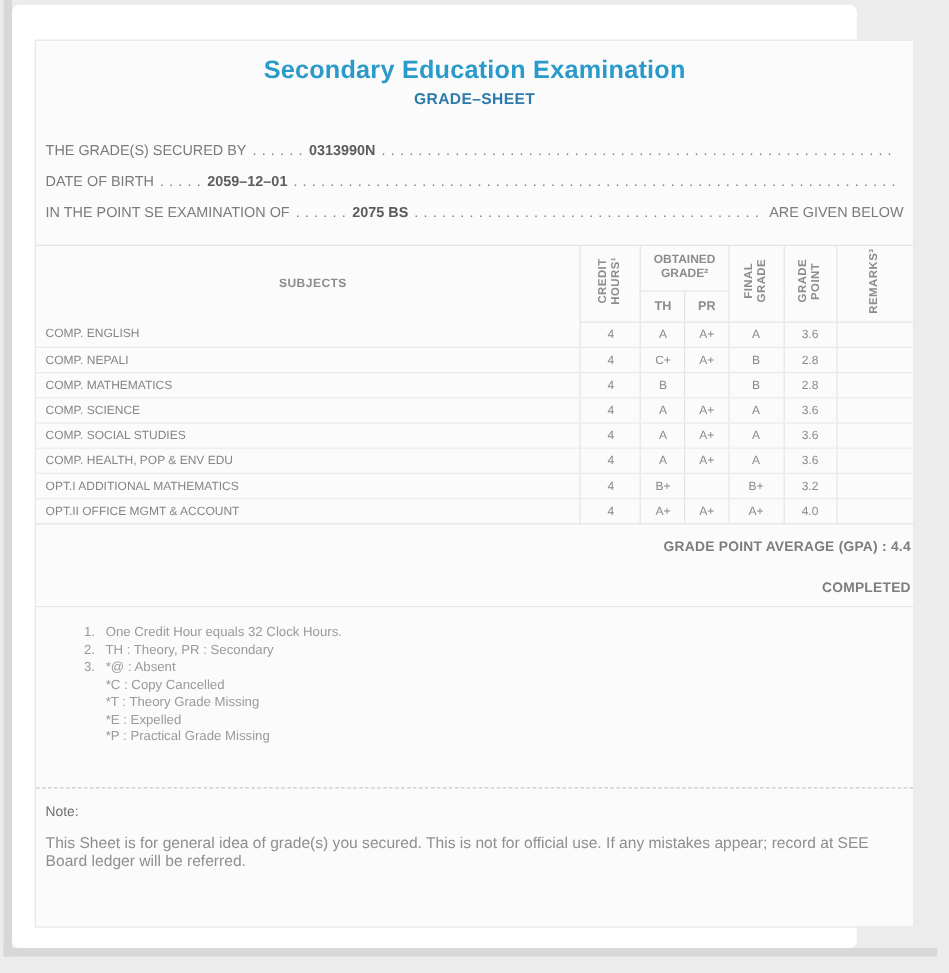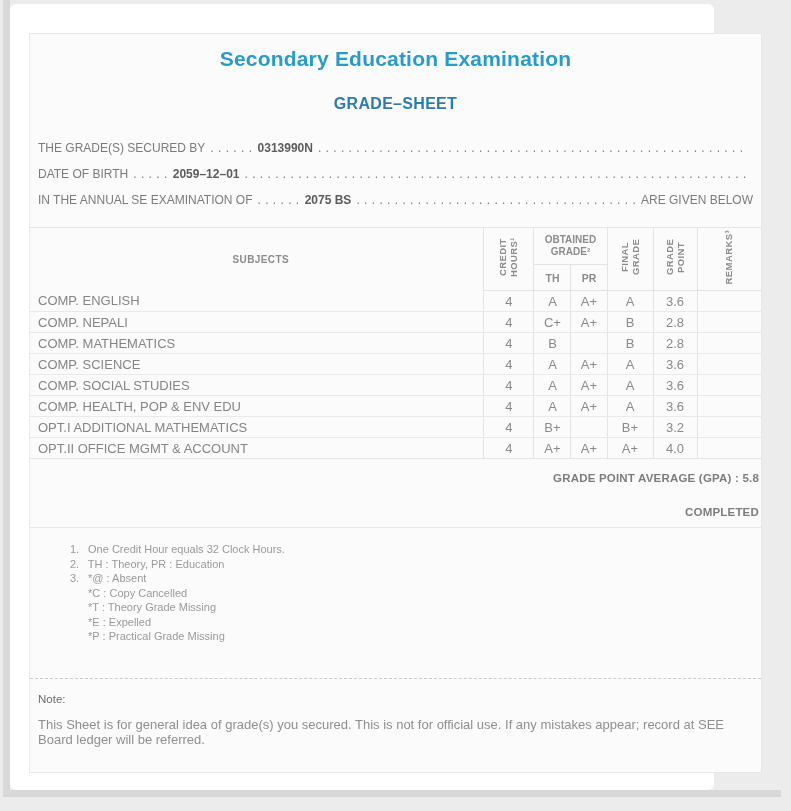--- a/index.html
+++ b/index.html
@@ -34,22 +34,22 @@
     width:733px;height:740px;
     background:var(--panel-bg);
     border:1px solid var(--panel-border);
   }
   .title{
     margin-top:13px;text-align:center;
     font-size:21px;font-weight:bold;color:var(--title);
     letter-spacing:0.2px;
   }
   .subtitle{
-    margin-top:24px;text-align:center;
-    font-size:16px;font-weight:bold;color:var(--subtitle);
+    margin-top:4px;text-align:center;
+    font-size:13px;font-weight:bold;color:var(--subtitle);
     letter-spacing:0.3px;
   }
   .info-lines{margin:28px 8px 0 8px;}
   .info-line{
     display:flex;align-items:baseline;white-space:nowrap;
     font-size:12px;color:var(--text);
   }
   .info-line + .info-line{margin-top:12px;justify-content:space-between;}
   .info-line .dots{letter-spacing:0.5px;margin:0 5px;}
   .info-line .val{font-weight:bold;color:var(--text-bold);margin-right:5px;}
@@ -68,21 +68,21 @@
   .grades th.c-obt{font-size:10px;line-height:12px;border-left:1px solid var(--border);border-bottom:1px solid var(--border);padding:2px 6px;}
   .grades th.c-vert{border-left:1px solid var(--border);border-bottom:1px solid var(--border);}
   .grades .vert{
     display:inline-block;writing-mode:vertical-rl;transform:rotate(180deg);
     max-height:58px;font-size:9.5px;line-height:10.5px;letter-spacing:0.4px;
     text-align:center;white-space:normal;
   }
   .grades th.c-sub{font-size:10.5px;border-left:1px solid var(--border);border-bottom:1px solid var(--border);text-align:center;vertical-align:middle;}
   .grades tbody tr{height:21px;}
   .grades td{
-    font-size:13px;color:#8a8a8a;vertical-align:middle;
+    font-size:10px;color:#8a8a8a;vertical-align:middle;
     border-bottom:1px solid #eaeaea;
   }
   .grades tbody tr:last-child td{border-bottom:1px solid var(--border);}
   .grades td.subj{text-align:left;padding-left:8px;color:#858585;}
   .grades td.bl{border-left:1px solid var(--border);text-align:center;}
   .gpa-line{
     margin-top:13px;text-align:right;padding-right:2px;
     font-size:11.5px;font-weight:bold;color:#7d7d7d;letter-spacing:0.2px;
   }
   .status-line{
@@ -119,21 +119,21 @@
     <span class="suffix"></span>
   </div>
         <div class="info-line">
     <span class="lbl">DATE OF BIRTH</span>
     <span class="dots">. . . . .</span>
     <span class="val">2059–12–01</span>
     <span class="fill">. . . . . . . . . . . . . . . . . . . . . . . . . . . . . . . . . . . . . . . . . . . . . . . . . . . . . . . . . . . . . . . . . . . . . . . . . . . . . . . . . . . . . . . . . . . . . . . . . . . . . . . . . . . . . . . . . . . . . . . . . . . . . . . . . . . .</span>
     <span class="suffix"></span>
   </div>
         <div class="info-line">
-    <span class="lbl">IN THE ANNUAL SE EXAMINATION OF</span>
+    <span class="lbl">IN THE POINT SE EXAMINATION OF</span>
     <span class="dots">. . . . . .</span>
     <span class="val">2075 BS</span>
     <span class="fill">. . . . . . . . . . . . . . . . . . . . . . . . . . . . . . . . . . . . . . . . . . . . . . . . . . . . . . . . . . . . . . . . . . . . . . . . . . . . . . . . . . . . . . . . . . . . . . . . . . . . . . . . . . . . . . . . . . . . . . . . . . . . . . . . . . . .</span>
     <span class="suffix">ARE GIVEN BELOW</span>
   </div>
       </div>
 
     <table class="grades">
       <colgroup>
         <col style="width:auto">
@@ -227,33 +227,33 @@
     <td class="bl">4</td>
     <td class="bl">A+</td>
     <td class="bl">A+</td>
     <td class="bl">A+</td>
     <td class="bl">4.0</td>
     <td class="bl"></td>
   </tr>
         </tbody>
     </table>
 
-    <div class="gpa-line">GRADE POINT AVERAGE (GPA) : 5.8</div>
+    <div class="gpa-line">GRADE POINT AVERAGE (GPA) : 4.4</div>
     <div class="status-line">COMPLETED</div>
 
     <div class="sep-solid"></div>
 
     <div class="footnotes">
         <div class="fn-line">
     <span class="fn-num">1.</span>
     <span class="fn-text">One Credit Hour equals 32 Clock Hours.</span>
   </div>
         <div class="fn-line">
     <span class="fn-num">2.</span>
-    <span class="fn-text">TH : Theory, PR : Education</span>
+    <span class="fn-text">TH : Theory, PR : Secondary</span>
   </div>
         <div class="fn-line">
     <span class="fn-num">3.</span>
     <span class="fn-text">*@ : Absent</span>
   </div>
         <div class="fn-line">
     <span class="fn-num"></span>
     <span class="fn-text">*C : Copy Cancelled</span>
   </div>
         <div class="fn-line">

